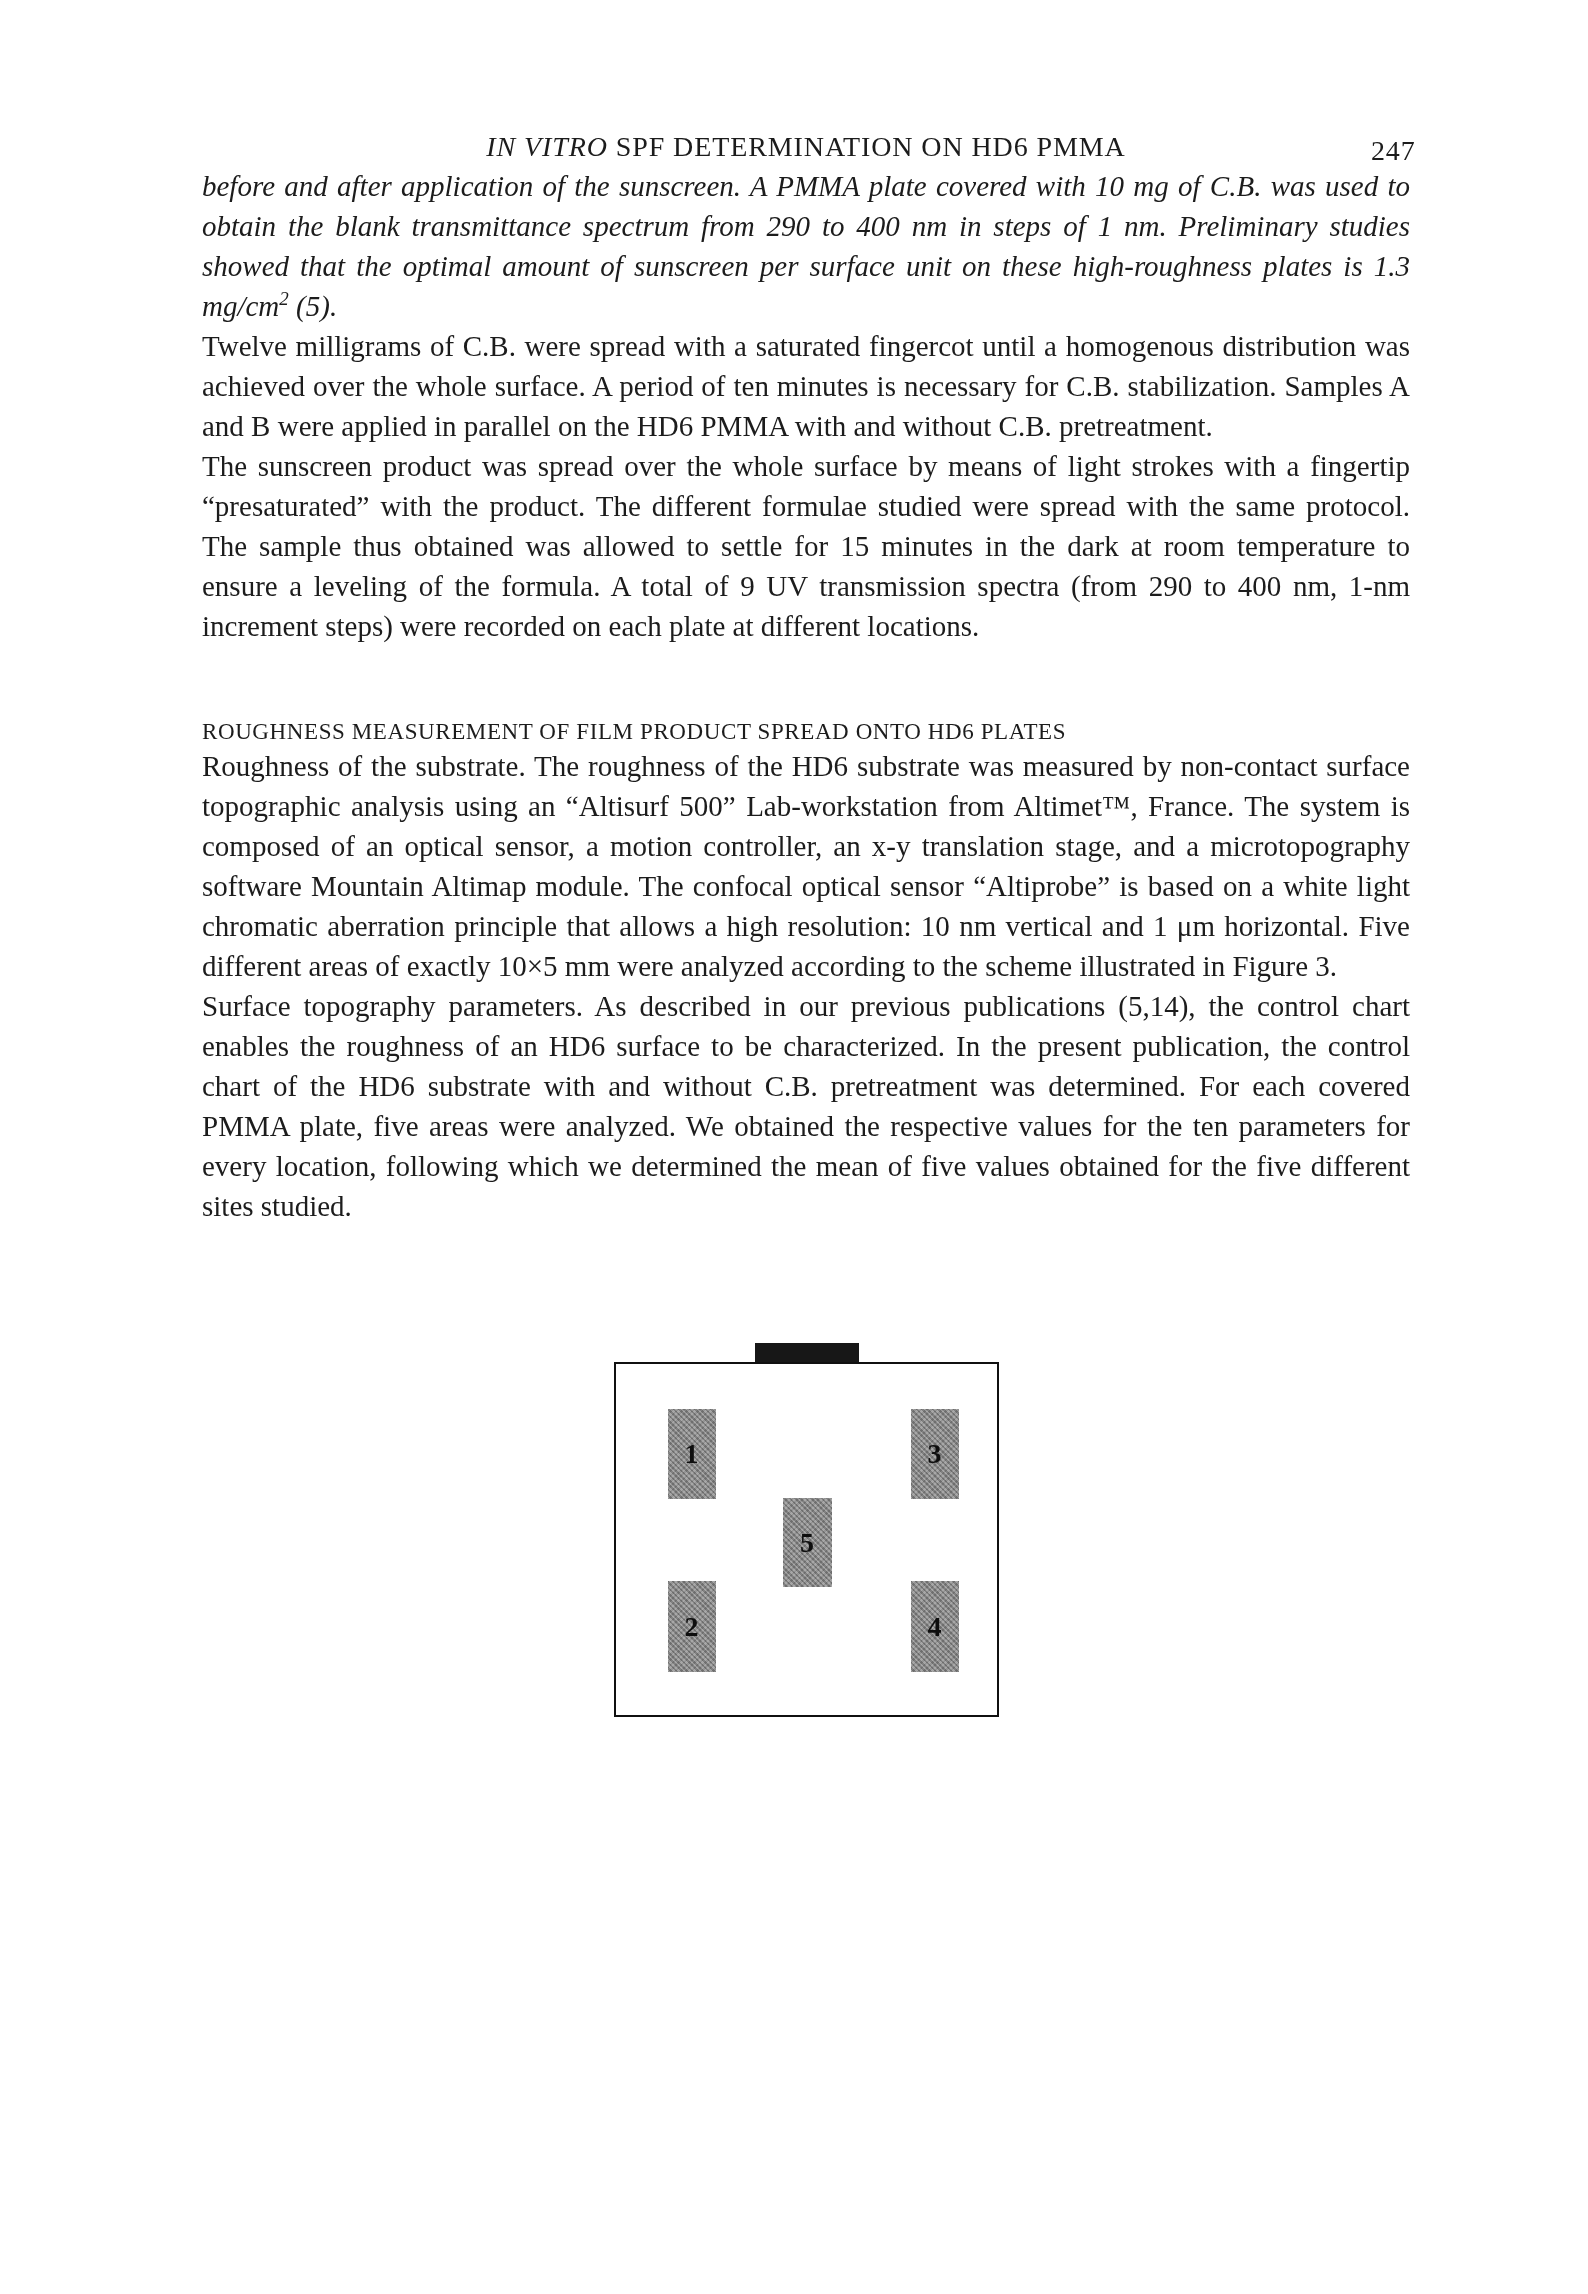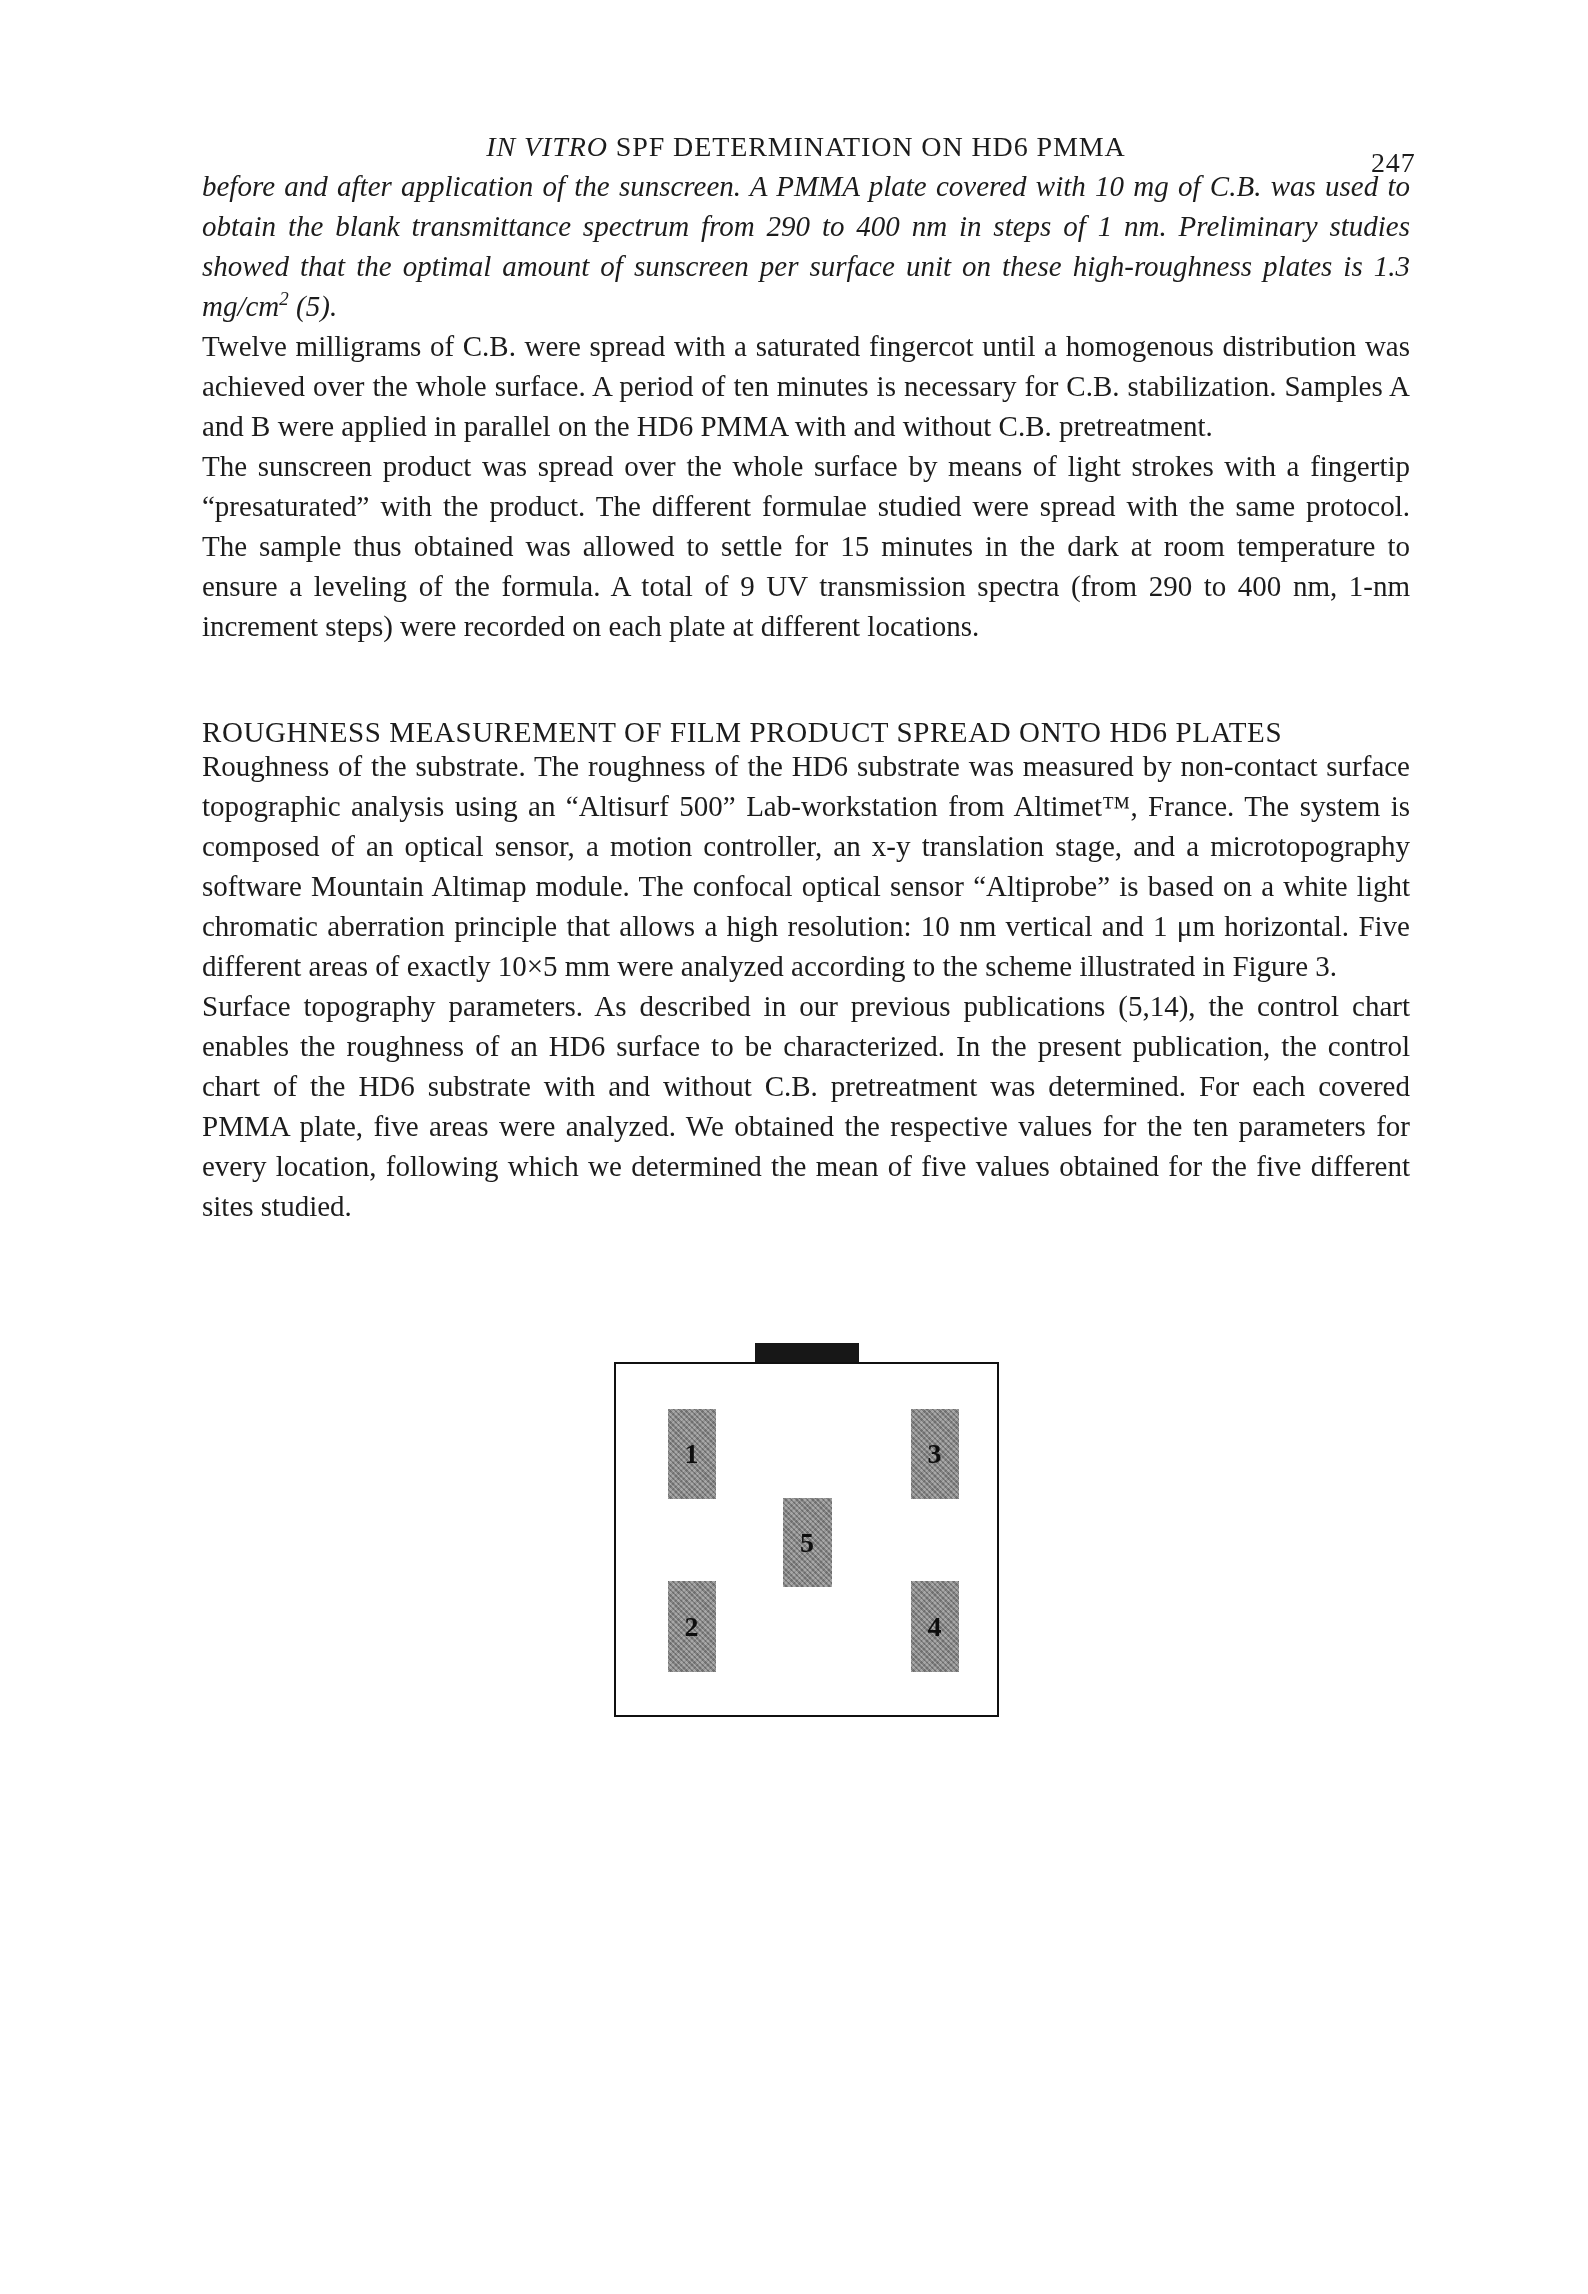--- a/index.html
+++ b/index.html
@@ -25,37 +25,37 @@
     text-align: center;
     font-size: 28px;
     line-height: 38px;
     letter-spacing: 0.9px;
     white-space: nowrap;
   }
   .running-head .title-italic { font-style: italic; }
   .running-head .pagenum {
     position: absolute;
     right: -5.6px;
-    top: 16px;
+    top: 4px;
     letter-spacing: 0.9px;
   }
   p.body-par {
     margin: 0;
     font-size: 29px;
     line-height: 40px;
     text-align: justify;
   }
   .mt-first { margin-top: 68px; font-style: italic; }
   .mt-par   { margin-top: 13px; }
   .lead-italic { }
   sup.exp { font-size: 19px; line-height: 0; vertical-align: super; }
   h2.section-heading {
     margin: 72px 0 0 0;
     font-weight: normal;
-    font-size: 29px;
+    font-size: 23px;
     line-height: 28px;
     letter-spacing: 0.6px;
   }
   .after-heading { margin-top: 45px; }
   .figure-wrap {
     position: relative;
     margin: 117px auto 0 auto;
     width: 385px;
     height: 374px;
   }

